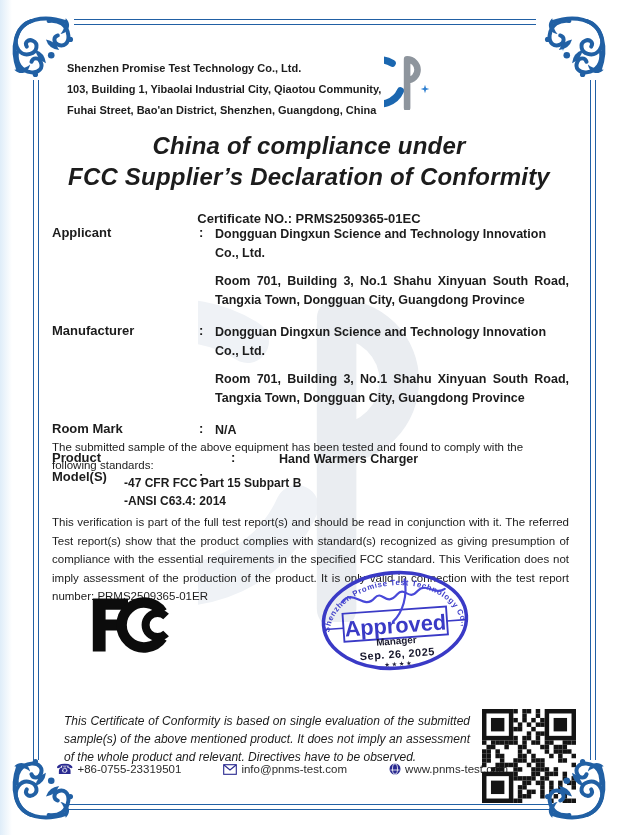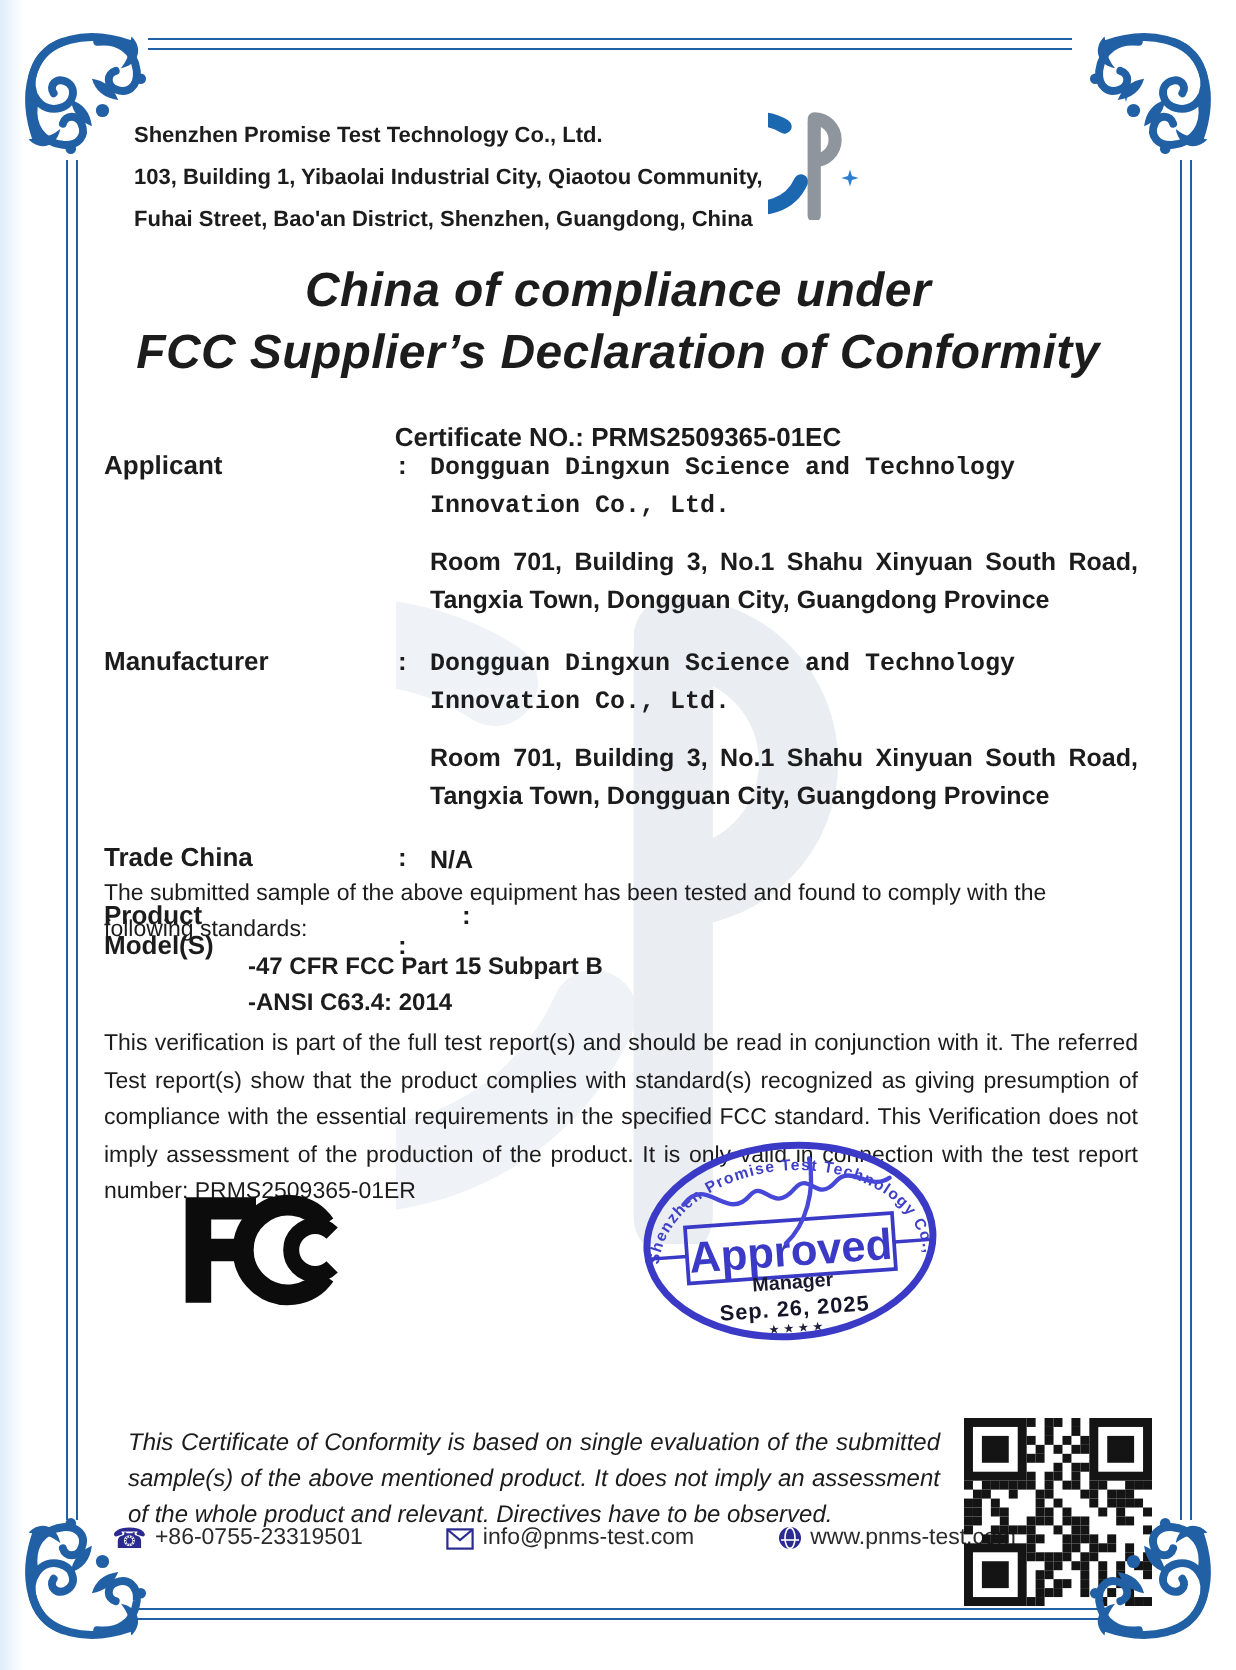--- a/index.html
+++ b/index.html
@@ -39,21 +39,21 @@
   .titleblock{position:absolute;left:0;right:0;top:130px;text-align:center;z-index:2;}
   .title-line{font-size:24px;font-weight:700;font-style:italic;line-height:31px;letter-spacing:.2px;}
   .cert-no{font-size:13px;font-weight:700;margin-top:19px;}
 
   
   .fields{position:absolute;left:52px;top:225px;width:517px;z-index:2;}
   .frow{display:flex;align-items:flex-start;}
   .frow .lbl{width:147px;font-weight:700;font-size:13px;}
   .frow .sep{width:16px;font-weight:700;font-size:13px;}
   .frow .val{flex:1;font-weight:700;font-size:12.5px;line-height:19px;}
-  .val .name{margin-bottom:9px;font-family:Liberation Mono, monospace;}
+  .val .name{margin-bottom:9px;}
   .val .addr{text-align:justify;}
   .m13{margin-bottom:13px;} .m10{margin-bottom:10px;} .m15{gap:32px;}
 
   
   .compliance{position:absolute;left:52px;top:438px;width:517px;font-size:11.5px;line-height:18px;z-index:2;}
   .standards{padding-left:72px;font-weight:700;font-size:12px;line-height:18px;}
   .comp-body{margin-top:3px;text-align:justify;line-height:18.5px;}
 
   
   .fcc{position:absolute;left:80px;top:589px;z-index:2;}
@@ -154,29 +154,32 @@
     </div>
     <div class="frow m13">
       <div class="lbl">Manufacturer</div>
       <div class="sep">:</div>
       <div class="val">
         <div class="name">Dongguan Dingxun Science and Technology Innovation Co., Ltd.</div>
         <div class="addr">Room 701, Building 3, No.1 Shahu Xinyuan South Road, Tangxia Town, Dongguan City, Guangdong Province</div>
       </div>
     </div>
     <div class="frow m10">
-      <div class="lbl">Trade China</div>
+      <div class="lbl">Room Mark</div>
       <div class="sep">:</div>
       <div class="val">
           <div>N/A</div>
         </div>
     </div>
     <div class="frow m15">
       <div class="lbl">Product</div>
       <div class="sep">:</div>
+      <div class="val">
+          <div>Hand Warmers Charger</div>
+        </div>
     </div>
     <div class="frow">
       <div class="lbl">Model(S)</div>
       <div class="sep">:</div>
     </div>
   </div>
 
   <div class="compliance">
     <div>The submitted sample of the above equipment has been tested and found to comply with the following standards:</div>
     <div class="standards">-47 CFR FCC Part 15 Subpart B</div>

